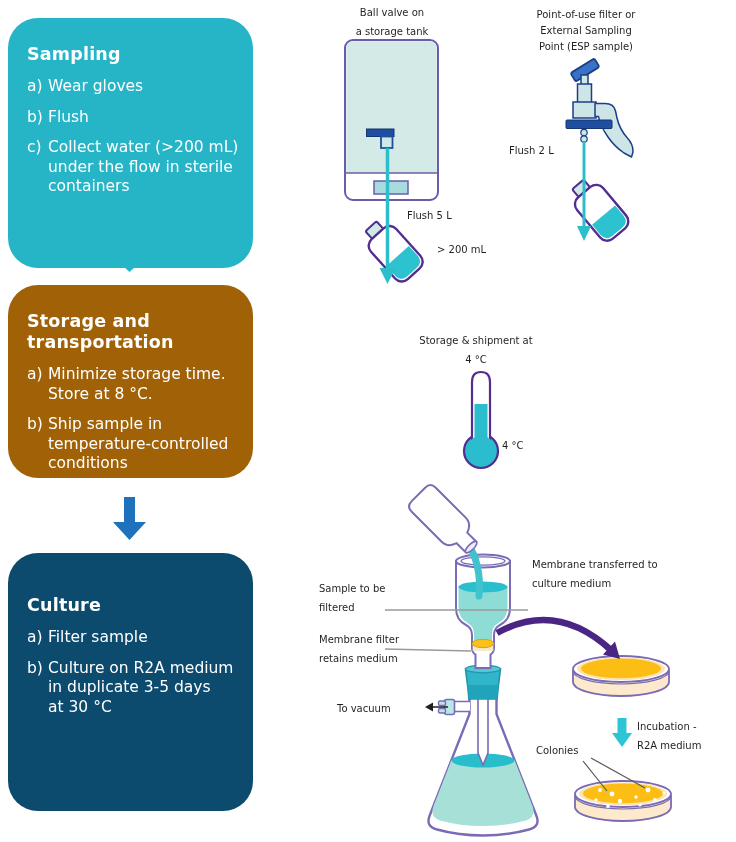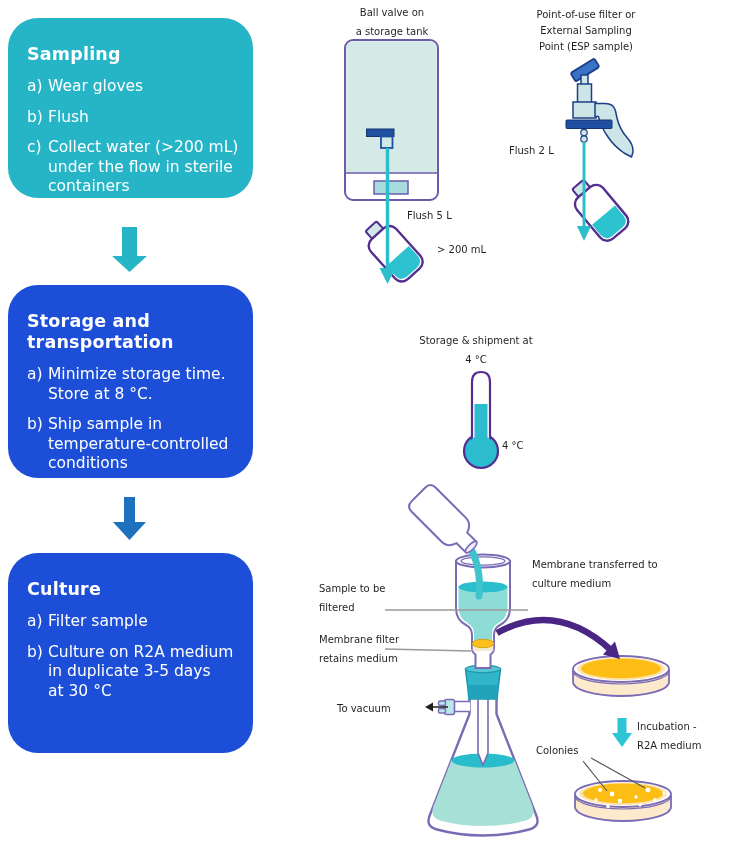--- a/index.html
+++ b/index.html
@@ -6,23 +6,23 @@
   .stage{
     position:relative;width:736px;height:842px;background:#ffffff;
     font-family:"DejaVu Sans","Liberation Sans",sans-serif;
     color:#231f20;overflow:hidden;
   }
   .stage svg{position:absolute;left:0;top:0;}
   .box{
     position:absolute;left:8px;width:245px;border-radius:30px;color:#ffffff;
     padding:26px 8px 0 19px;box-sizing:border-box;
   }
-  .box-sampling{top:18px;height:180px;background:#26b4c7;}
-  .box-storage{top:285px;height:193px;background:#1d4ed8;}
-  .box-culture{top:553px;height:200px;background:#1d4ed8;padding-top:26px;}
+  .box-sampling{top:18px;height:250px;background:#26b4c7;}
+  .box-storage{top:285px;height:193px;background:#a16207;}
+  .box-culture{top:553px;height:258px;background:#0c4a6e;padding-top:42px;}
   .box-title{font-size:17.5px;font-weight:bold;line-height:21px;margin-bottom:12px;white-space:pre-line;letter-spacing:.2px;}
   .item{display:flex;margin-bottom:11px;font-size:15.5px;line-height:19.5px;}
   .item .marker{width:21px;flex:none;}
   .item .itext{white-space:pre;}
   .lbl{position:absolute;font-size:10px;line-height:19px;white-space:pre;color:#231f20;}
   .lbl.center{text-align:center;}
   .lbl.tight{line-height:16px;}
 </style>
 </head>
 <body>

